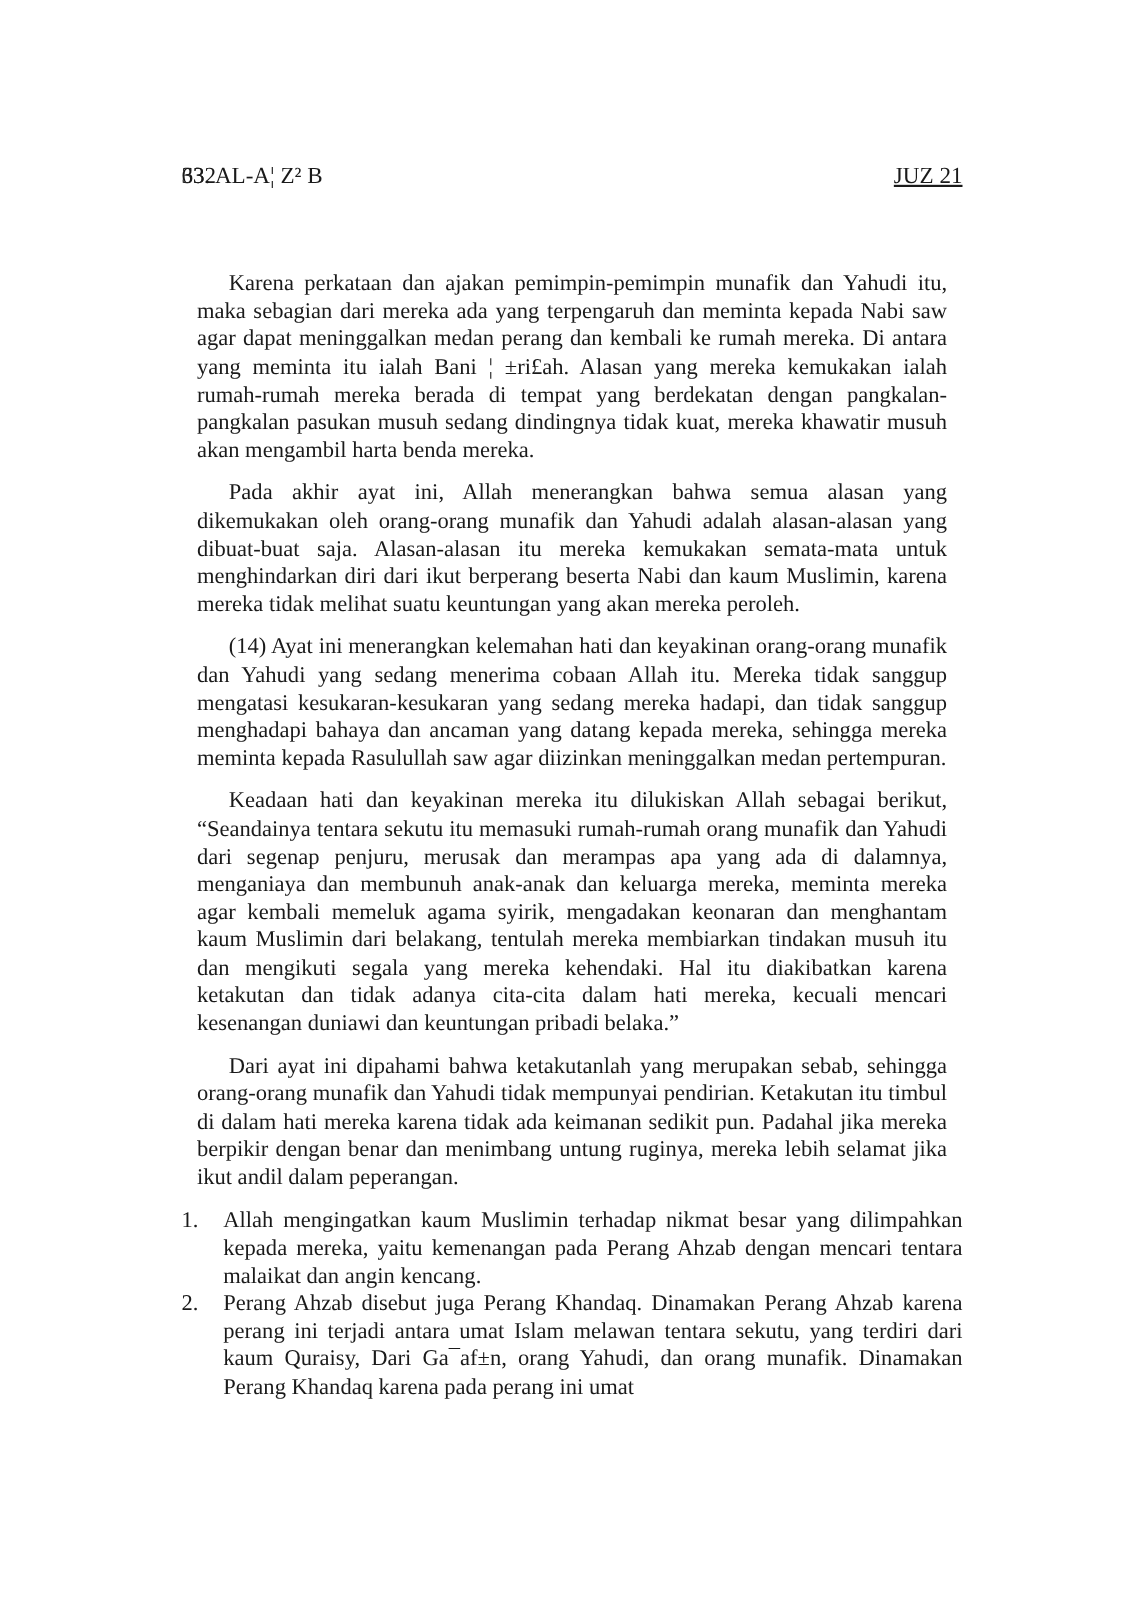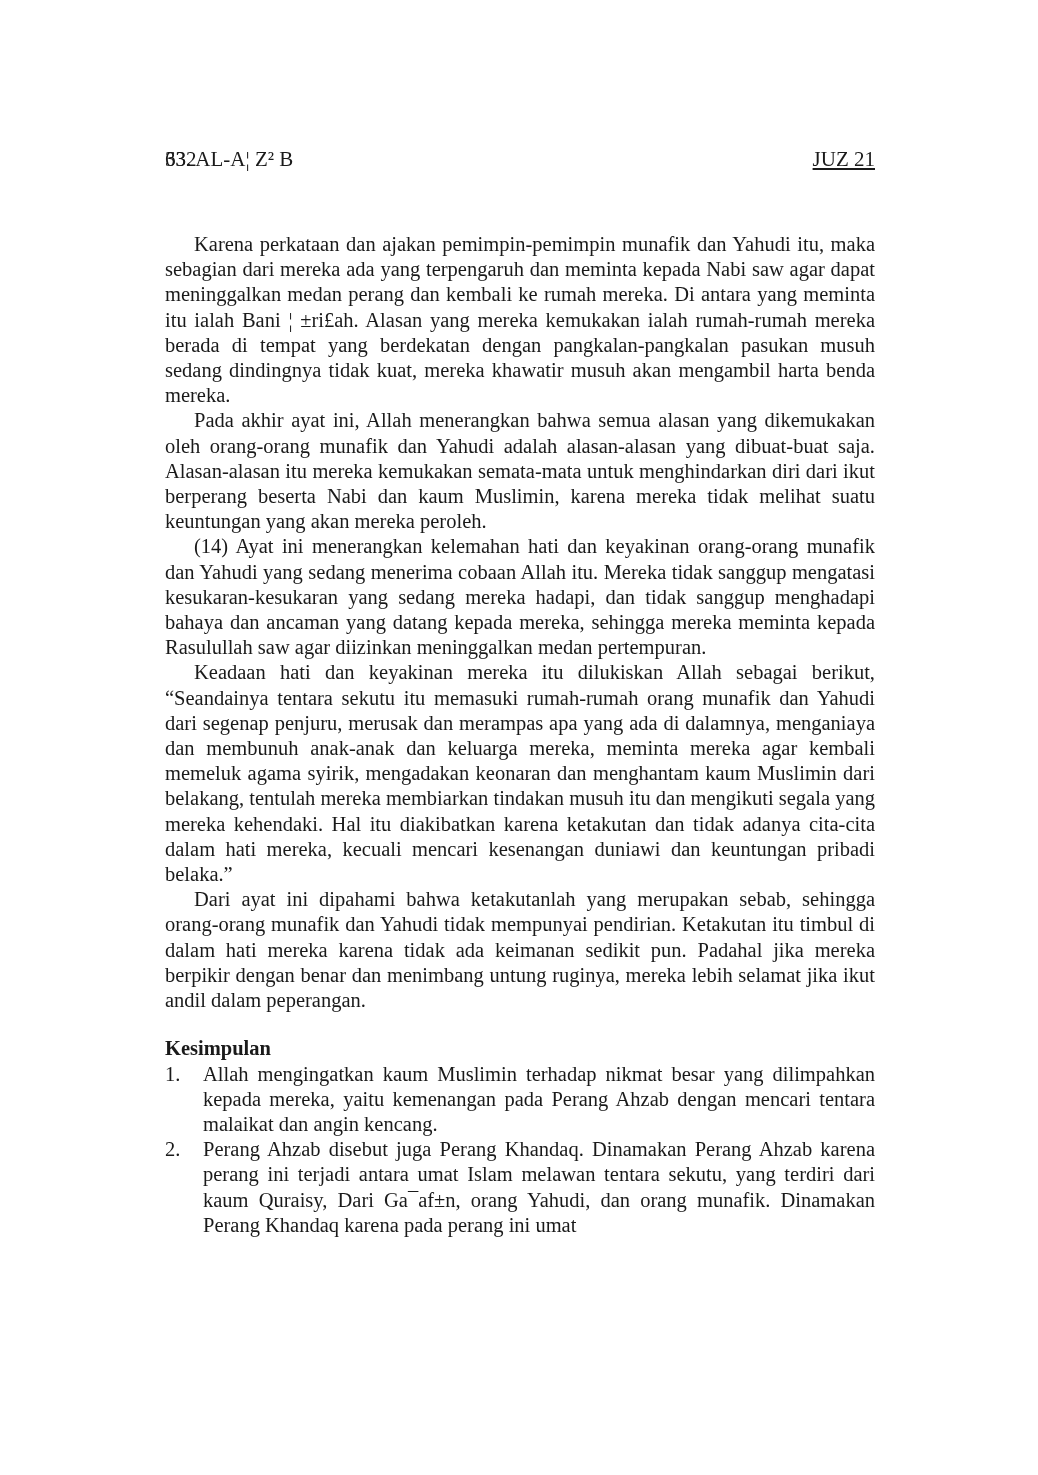--- a/index.html
+++ b/index.html
@@ -36,21 +36,21 @@
 
     .body-text {
       position: absolute;
       top: 232px;
       left: 0;
       width: 710px;
       font-size: 20.5px;
       line-height: 25.2px;
     }
     .para {
-      margin: 0;
+      margin: 14px;
       text-align: justify;
       text-indent: 29px;
     }
     .heading {
       font-weight: bold;
       font-size: 20.5px;
       line-height: 25.2px;
       margin: 23px 0 0 0;
     }
     .list {
@@ -79,21 +79,20 @@
     <span class="juz">JUZ 21</span>
   </div>
 
   <div class="body-text">
     <p class="para">Karena perkataan dan ajakan pemimpin-pemimpin munafik dan Yahudi itu, maka sebagian dari mereka ada yang terpengaruh dan meminta kepada Nabi saw agar dapat meninggalkan medan perang dan kembali ke rumah mereka. Di antara yang meminta itu ialah Bani ¦ ±ri£ah. Alasan yang mereka kemukakan ialah rumah-rumah mereka berada di tempat yang berdekatan dengan pangkalan-pangkalan pasukan musuh sedang dindingnya tidak kuat, mereka khawatir musuh akan mengambil harta benda mereka.</p>
     <p class="para">Pada akhir ayat ini, Allah menerangkan bahwa semua alasan yang dikemukakan oleh orang-orang munafik dan Yahudi adalah alasan-alasan yang dibuat-buat saja. Alasan-alasan itu mereka kemukakan semata-mata untuk menghindarkan diri dari ikut berperang beserta Nabi dan kaum Muslimin, karena mereka tidak melihat suatu keuntungan yang akan mereka peroleh.</p>
     <p class="para">(14) Ayat ini menerangkan kelemahan hati dan keyakinan orang-orang munafik dan Yahudi yang sedang menerima cobaan Allah itu. Mereka tidak sanggup mengatasi kesukaran-kesukaran yang sedang mereka hadapi, dan tidak sanggup menghadapi bahaya dan ancaman yang datang kepada mereka, sehingga mereka meminta kepada Rasulullah saw agar diizinkan meninggalkan medan pertempuran.</p>
     <p class="para">Keadaan hati dan keyakinan mereka itu dilukiskan Allah sebagai berikut, “Seandainya tentara sekutu itu memasuki rumah-rumah orang munafik dan Yahudi dari segenap penjuru, merusak dan merampas apa yang ada di dalamnya, menganiaya dan membunuh anak-anak dan keluarga mereka, meminta mereka agar kembali memeluk agama syirik, mengadakan keonaran dan menghantam kaum Muslimin dari belakang, tentulah mereka membiarkan tindakan musuh itu dan mengikuti segala yang mereka kehendaki. Hal itu diakibatkan karena ketakutan dan tidak adanya cita-cita dalam hati mereka, kecuali mencari kesenangan duniawi dan keuntungan pribadi belaka.”</p>
     <p class="para">Dari ayat ini dipahami bahwa ketakutanlah yang merupakan sebab, sehingga orang-orang munafik dan Yahudi tidak mempunyai pendirian. Ketakutan itu timbul di dalam hati mereka karena tidak ada keimanan sedikit pun. Padahal jika mereka berpikir dengan benar dan menimbang untung ruginya, mereka lebih selamat jika ikut andil dalam peperangan.</p>
 
-    <div class="heading">Kesimpulan</div>
     <ol class="list">
       <li class="list-item">
         <span class="num">1.</span>
         <span>Allah mengingatkan kaum Muslimin terhadap nikmat besar yang dilimpahkan kepada mereka, yaitu kemenangan pada Perang Ahzab dengan mencari tentara malaikat dan angin kencang.</span>
       </li>
       <li class="list-item">
         <span class="num">2.</span>
         <span>Perang Ahzab disebut juga Perang Khandaq. Dinamakan Perang Ahzab karena perang ini terjadi antara umat Islam melawan tentara sekutu, yang terdiri dari kaum Quraisy, Dari Ga¯af±n, orang Yahudi, dan orang munafik. Dinamakan Perang Khandaq karena pada perang ini umat</span>
       </li>
     </ol>

